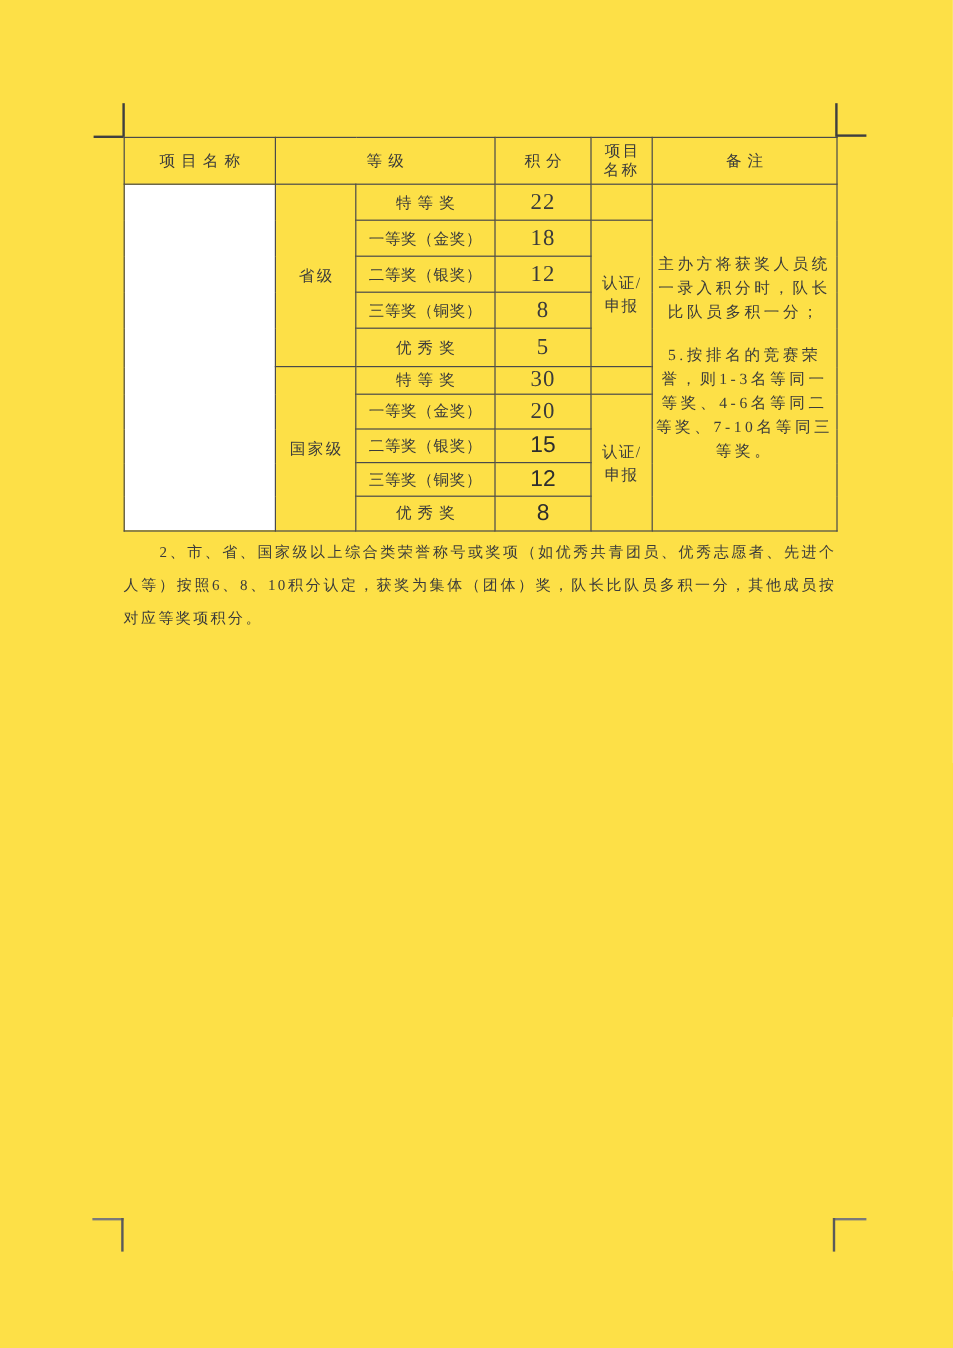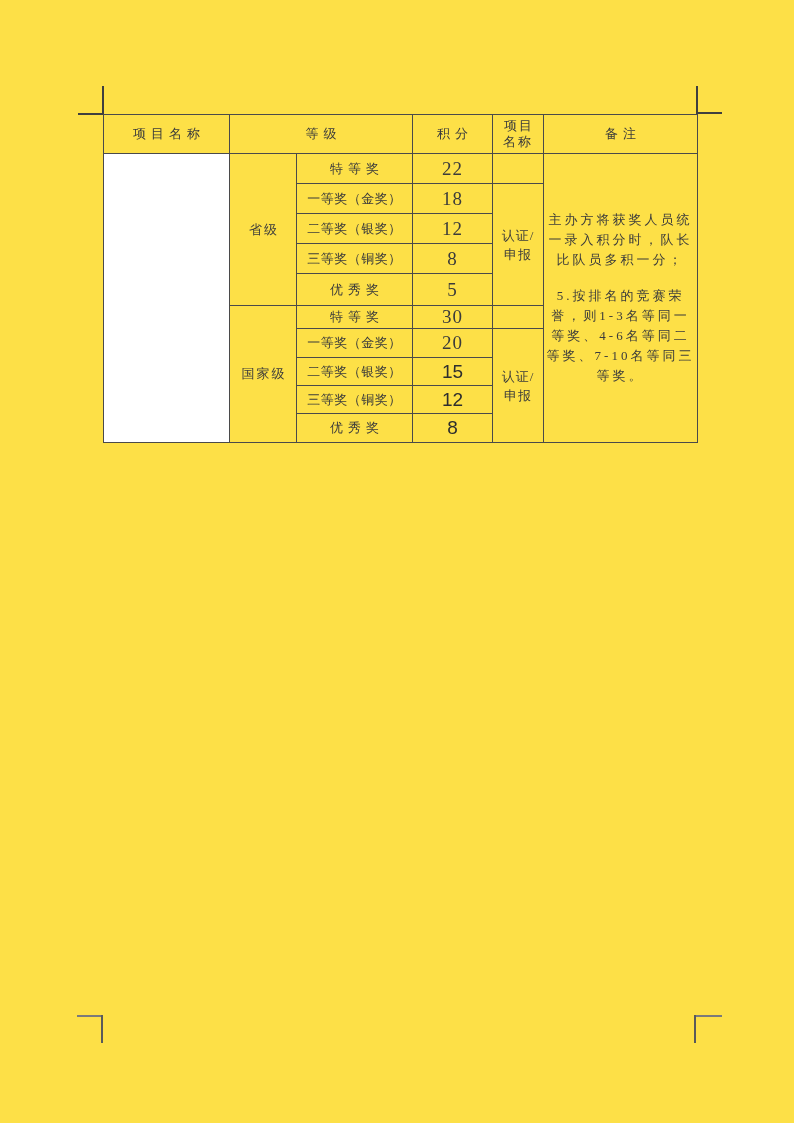--- a/index.html
+++ b/index.html
@@ -134,15 +134,16 @@
         <td class="points big">12</td>
       </tr>
       <tr style="height:29px">
         <td class="award-name sp">优秀奖</td>
         <td class="points big">8</td>
       </tr>
     </tbody>
   </table>
 
   <div class="notes">
+    <p>2、市、省、国家级以上综合类荣誉称号或奖项（如优秀共青团员、优秀志愿者、先进个人等）按照6、8、10积分认定，获奖为集体（团体）奖，队长比队员多积一分，其他成员按对应等奖项积分。</p>
   </div>
 
 </div>
 
 </body></html>

